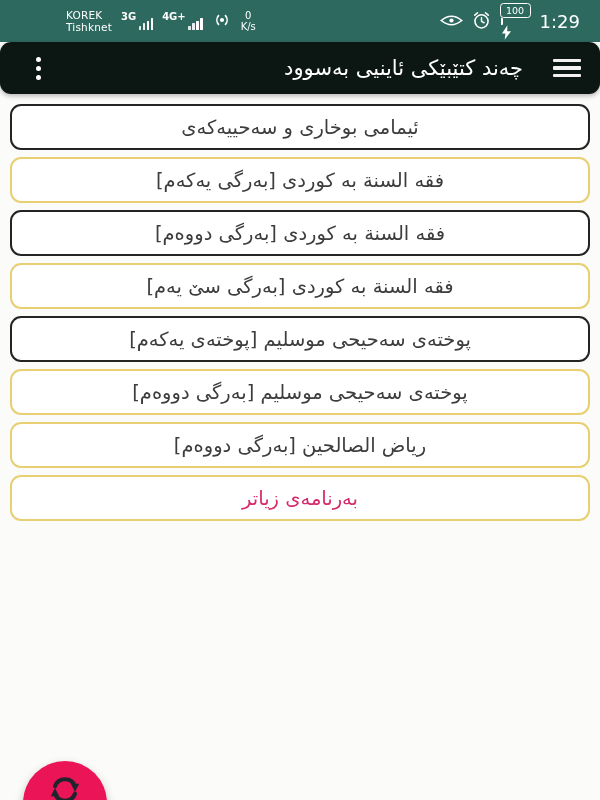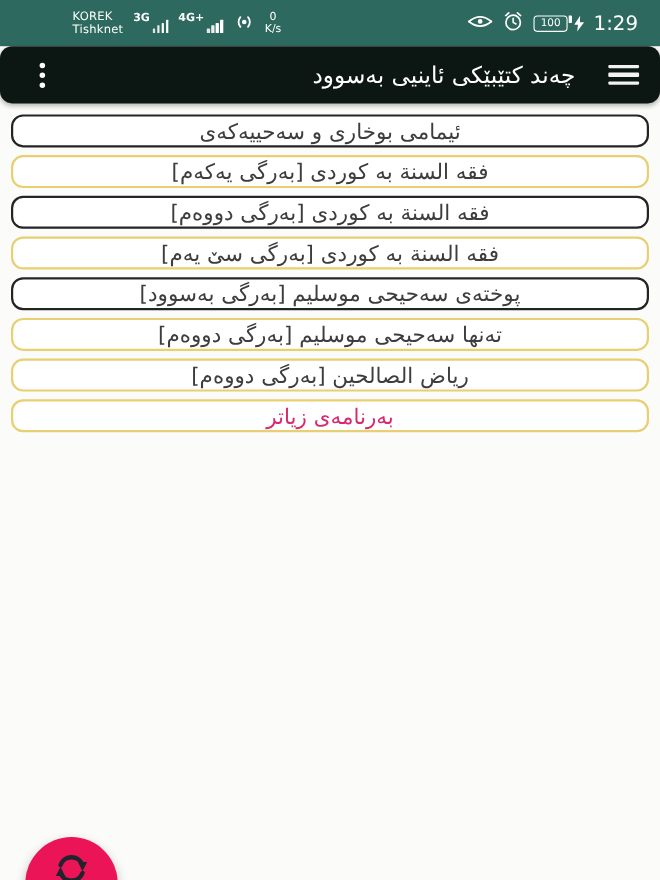--- a/index.html
+++ b/index.html
@@ -19,21 +19,21 @@
   .carrier { line-height:12.5px; letter-spacing:.2px; }
   .netcluster { display:flex; align-items:flex-end; height:17px; }
   .netlabel { font-size:10px; align-self:flex-start; margin-right:1px; line-height:8px;font-weight:bold; }
   .bars { display:flex; align-items:flex-end; }
   .bars i { display:block; width:2.6px; margin-left:1.4px; background:#fff; border-radius:.5px; }
   .bars i:nth-child(1){height:4px; opacity:.85;}
   .bars i:nth-child(2){height:6.5px; opacity:.9;}
   .bars i:nth-child(3){height:9px;}
   .bars i:nth-child(4){height:12px;}
   .speed { text-align:center; font-size:10px; line-height:11px; }
-  .batt { display:flex; align-items:flex-start; }
+  .batt { display:flex; align-items:flex-start;flex-direction:column; }
   .battbody {
     width:31px; height:15px; border:1.5px solid #fff; border-radius:3.5px;
     font-size:9.5px; display:flex; align-items:center; justify-content:center;
   }
   .battnub { width:2.5px; height:7px; background:#fff; border-radius:0 1px 1px 0; margin-left:1px; }
   .time { font-size:18px; }
 
   
   .appbar {
     height:52px; background:#0c1713; color:#fff;
@@ -43,21 +43,21 @@
   }
   .kebab { margin-left:30px; padding:6px; cursor:pointer; display:flex; flex-direction:column; align-items:center; }
   .kebab i { width:5px; height:5px; background:#fff; border-radius:50%; display:block; margin:2px 0; }
   .apptitle { margin-left:auto; font-size:21px; letter-spacing:.2px; }
   .hamburger { margin-left:25px; margin-right:14px; padding:5px; cursor:pointer; }
   .hamburger i { display:block; width:28px; height:3.5px; background:#f2f2f2; border-radius:1px; margin:4.2px 0; }
 
   
   .list { padding:10px 10px 0 10px; }
   .item {
-    height:30px; margin-bottom:7px; background:#fff;
+    height:46px; margin-bottom:7px; background:#fff;
     border:2px solid #242424; border-radius:11px;
     display:flex; align-items:center; justify-content:center;
     font-size:19.5px; color:#3d3d3d; cursor:pointer;
   }
   .item.gold { border-color:#e7cf72;text-align:center; }
   .item.accent { color:#d62a6c; }
 
   
   .fab {
     position:absolute; left:23px; top:761px; width:84px; height:84px;
@@ -145,22 +145,22 @@
         <i></i>
         <i></i>
     </div>
   </div>
 
   <div class="list" id="book-list">
       <div class="item dark" dir="rtl">ئیمامی بوخاری و سەحییەکەی</div>
       <div class="item gold" dir="rtl">فقه السنة بە کوردی [بەرگی یەکەم]</div>
       <div class="item dark" dir="rtl">فقه السنة بە کوردی [بەرگی دووەم]</div>
       <div class="item gold" dir="rtl">فقه السنة بە کوردی [بەرگی سێ یەم]</div>
-      <div class="item dark" dir="rtl">پوختەی سەحیحی موسلیم [بەرگی بەسوود]</div>
-      <div class="item gold" dir="rtl">تەنها سەحیحی موسلیم [بەرگی دووەم]</div>
+      <div class="item dark" dir="rtl">پوختەی سەحیحی موسلیم [پوختەی یەکەم]</div>
+      <div class="item gold" dir="rtl">پوختەی سەحیحی موسلیم [بەرگی دووەم]</div>
       <div class="item gold" dir="rtl">ریاض الصالحین  [بەرگی دووەم]</div>
       <div class="item gold accent" dir="rtl">بەرنامەی زیاتر</div>
     </div>
 
   <button class="fab">
     <svg width="36" height="36" viewBox="0 0 32 32">
       <path d="M7.1 12.7 A9.5 9.5 0 0 1 24.9 12.7" fill="none" stroke="#20242c" stroke-width="3.6" stroke-linecap="round"></path>
       <polygon points="24.9,17.8 21.2,10.4 28.6,10.4" fill="#20242c"></polygon>
       <path d="M24.9 19.3 A9.5 9.5 0 0 1 7.1 19.3" fill="none" stroke="#20242c" stroke-width="3.6" stroke-linecap="round"></path>
       <polygon points="7.1,14.2 3.4,21.6 10.8,21.6" fill="#20242c"></polygon>

